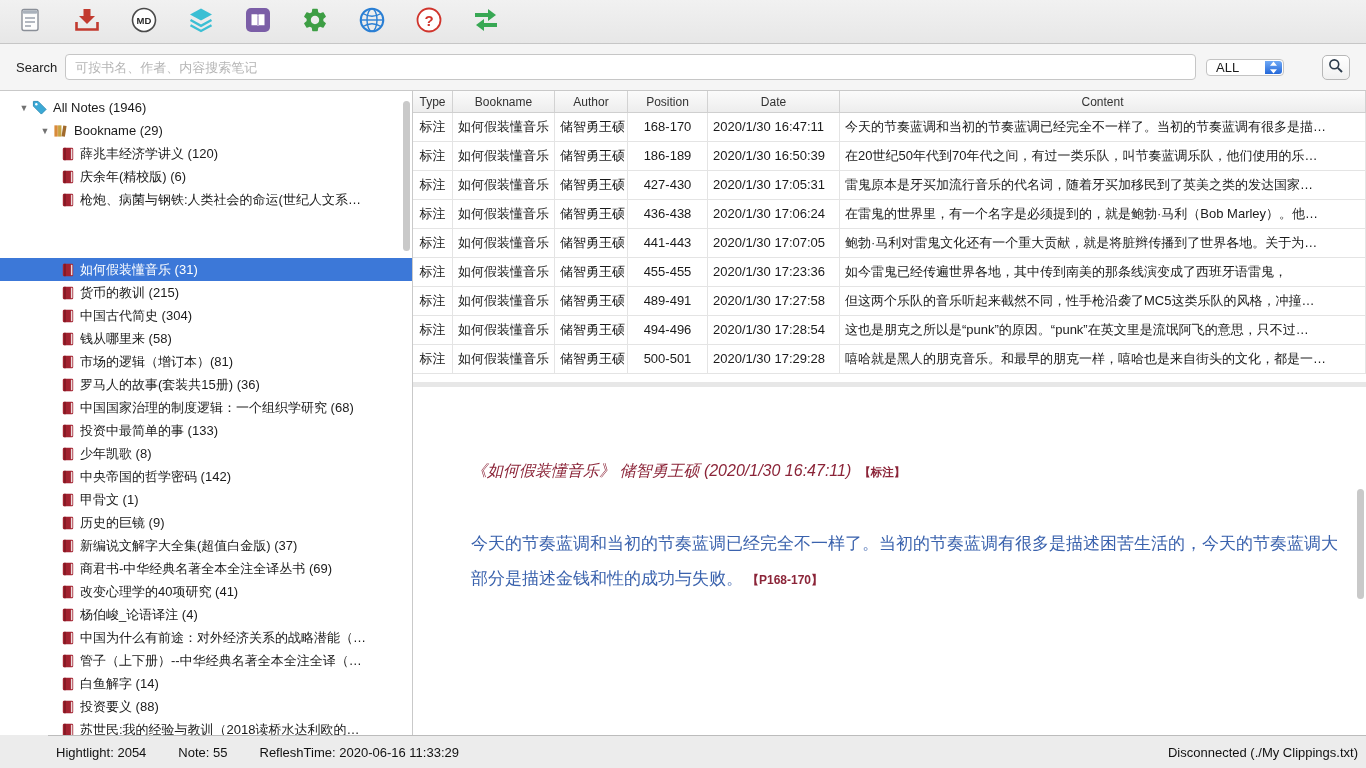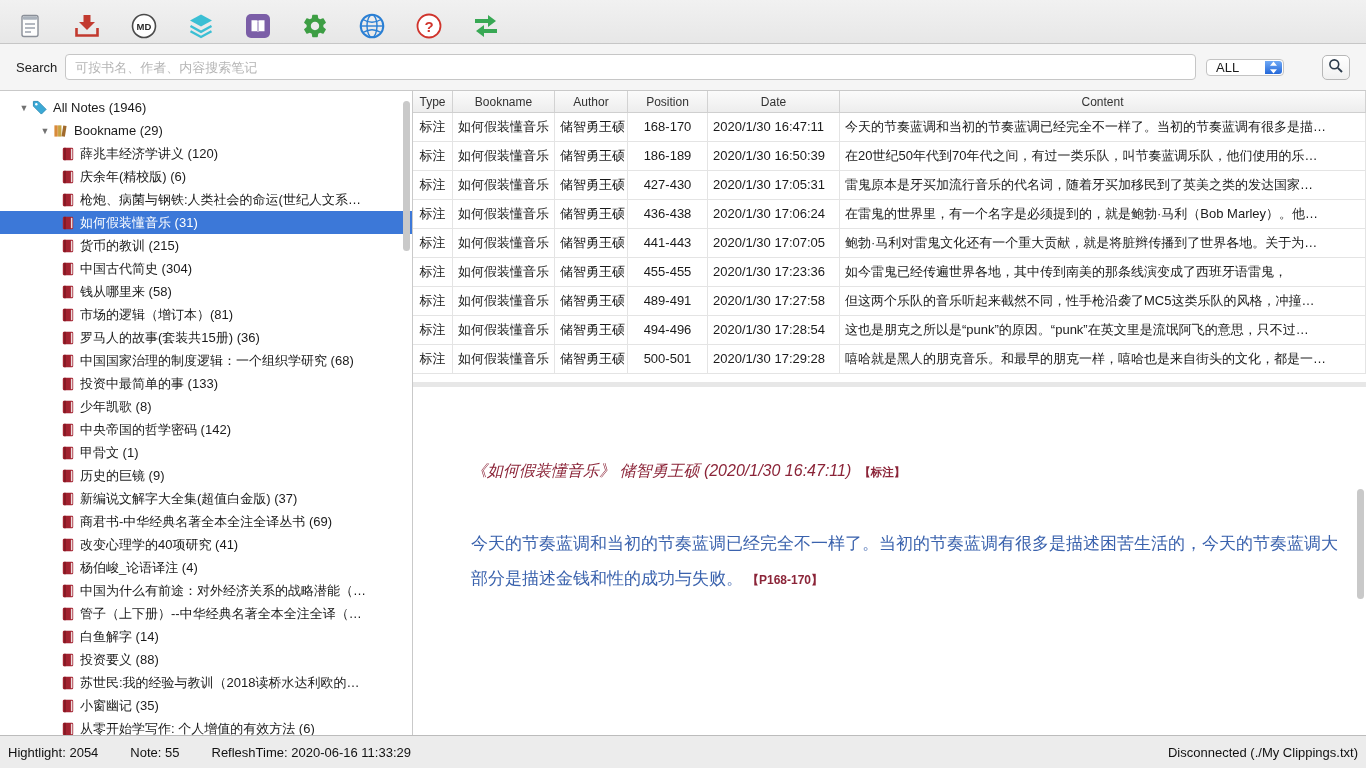--- a/index.html
+++ b/index.html
@@ -10,21 +10,21 @@
     color: #1a1a1a;
     background: #ececec;
   }
   .window { width: 1366px; height: 768px; display: flex; flex-direction: column; }
 
   
   .toolbar {
     height: 44px; flex: 0 0 44px;
     background: linear-gradient(#f1f1f1, #e7e7e7);
     border-bottom: 1px solid #c6c6c6;
-    display: flex; align-items: flex-end;
+    display: flex; align-items: center;
     padding-left: 14px; gap: 25px;
   }
   .tool-btn { width: 32px; height: 32px; display: flex; align-items: center; justify-content: center; cursor: default; }
 
   
   .search-row {
     height: 47px; flex: 0 0 47px;
     background: #f5f5f5;
     border-bottom: 1px solid #c9c9c9;
     display: flex; align-items: center;
@@ -66,21 +66,21 @@
     width: 413px; flex: 0 0 413px;
     background: #fff; border-right: 1px solid #c9c9c9;
     overflow: hidden; position: relative; padding-top: 5px;
   }
   .tree-row { height: 23px; display: flex; align-items: center; white-space: nowrap; cursor: default; }
   .tree-row .arrow { width: 16px; font-size: 9px; color: #727272; text-align: center; flex: 0 0 16px; }
   .tree-row .t-icon { margin-right: 6px; display: inline-flex; flex: 0 0 auto; }
   .tree-row.lvl0 { padding-left: 16px; }
   .tree-row.lvl1 { padding-left: 37px; }
   .tree-row.lvl2 { padding-left: 62px; }
-  .tree-row.selected { background: #3c78d8; color: #fff; }
+  .tree-row.selected { background: #3c78d8; color: #fff; margin-top: 47px; }
   .sb-scroll { position: absolute; right: 2px; top: 10px; width: 7px; height: 150px; border-radius: 4px; background: #c9c9c9; }
 
   
   .right-col { flex: 1; display: flex; flex-direction: column; min-width: 0; gap: 44px; }
 
   .table-panel { flex: 0 0 296px; border-bottom: 5px solid #e7e7e7; overflow: hidden; background:#fff; }
   .grid-row { display: grid; grid-template-columns: 40px 102px 73px 80px 132px 1fr; }
   .thead { height: 22px; background: linear-gradient(#fbfbfb, #ededed); border-bottom: 1px solid #cfcfcf; }
   .th {
     font-size: 12px; color: #333; display: flex; align-items: center; justify-content: center;
@@ -99,21 +99,21 @@
   .detail-type-tag { color: #8b2438; font-size: 11.5px; font-style: normal; font-weight: bold; margin-left: 8px; }
   .detail-content { margin-top: 44px; color: #3a62ad; font-size: 17px; line-height: 35px; }
   .detail-pos-tag { color: #8b2438; font-size: 12px; font-weight: bold; margin-left: 4px; }
   .dt-scroll { position: absolute; right: 2px; top: 58px; width: 7px; height: 110px; border-radius: 4px; background: #c9c9c9; }
 
   
   .statusbar {
     height: 33px; flex: 0 0 33px;
     background: #ececec; border-top: 1px solid #bcbcbc;
     display: flex; align-items: center; padding: 0 8px;
-    font-size: 13px; color: #111;
+    font-size: 13px; color: #111; margin-left: 48px;
   }
   .statusbar .sgap { margin-right: 32px; }
   .statusbar .right { margin-left: auto; }
 </style>
 </head>
 <body>
 
 <div class="window">
 
   <div class="toolbar">

